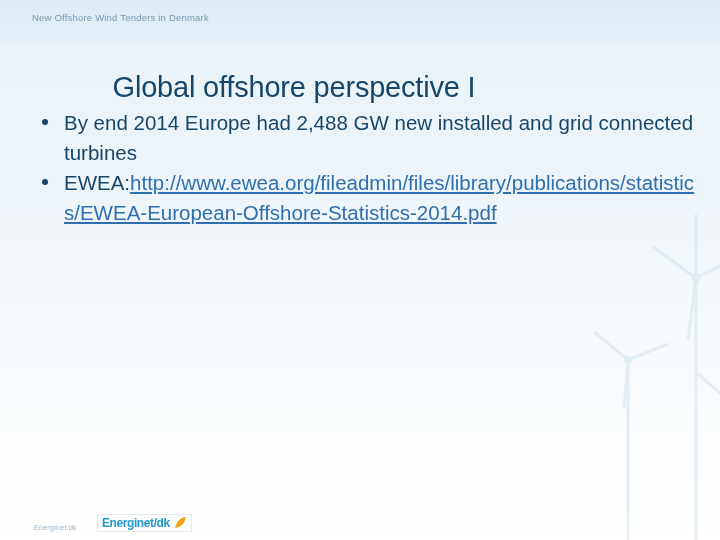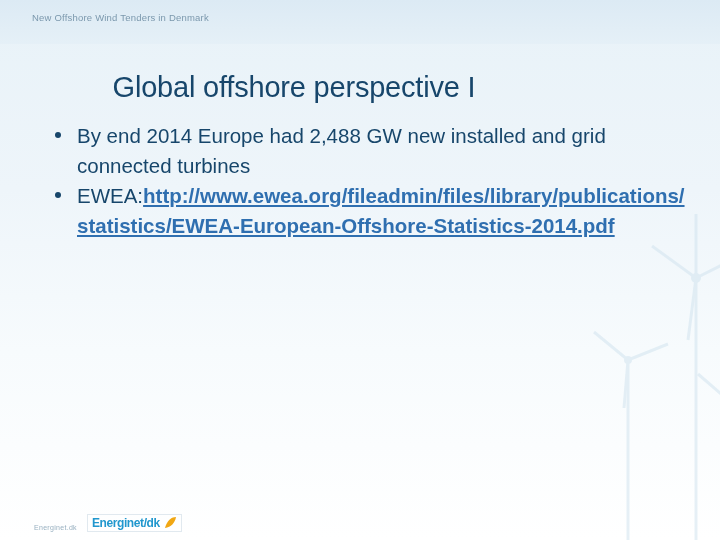--- a/index.html
+++ b/index.html
@@ -61,21 +61,21 @@
   .body {
     position: absolute;
     left: 26px;
     top: 108px;
     width: 672px;
     color: #17466b;
     font-size: 20.5px;
     line-height: 30px;
   }
   ul.bullets {
-    margin: 13px;
+    margin: 0;
     padding: 0;
     list-style: none;
   }
   ul.bullets > li {
     position: relative;
     padding-left: 38px;
     margin: 0 0 0 0;
   }
   ul.bullets > li .dot {
     position: absolute;
@@ -83,29 +83,28 @@
     top: 11px;
     width: 6px;
     height: 6px;
     background: #17466b;
     border-radius: 50%;
   }
   a.link {
     color: #2f6fb0;
     text-decoration: underline;
     word-break: break-all;
-    font-weight: bold;
   }
   .footer-logos {
     position: absolute;
     left: 34px;
     bottom: 8px;
     display: flex;
     align-items: flex-end;
-    gap: 10px;
+    gap: 20px;
     opacity: 0.92;
   }
   .logo-text-small {
     font-size: 7px;
     color: #8fa9bb;
     line-height: 8px;
     letter-spacing: 0.3px;
     white-space: pre-line;
   }
   .logo-box {

